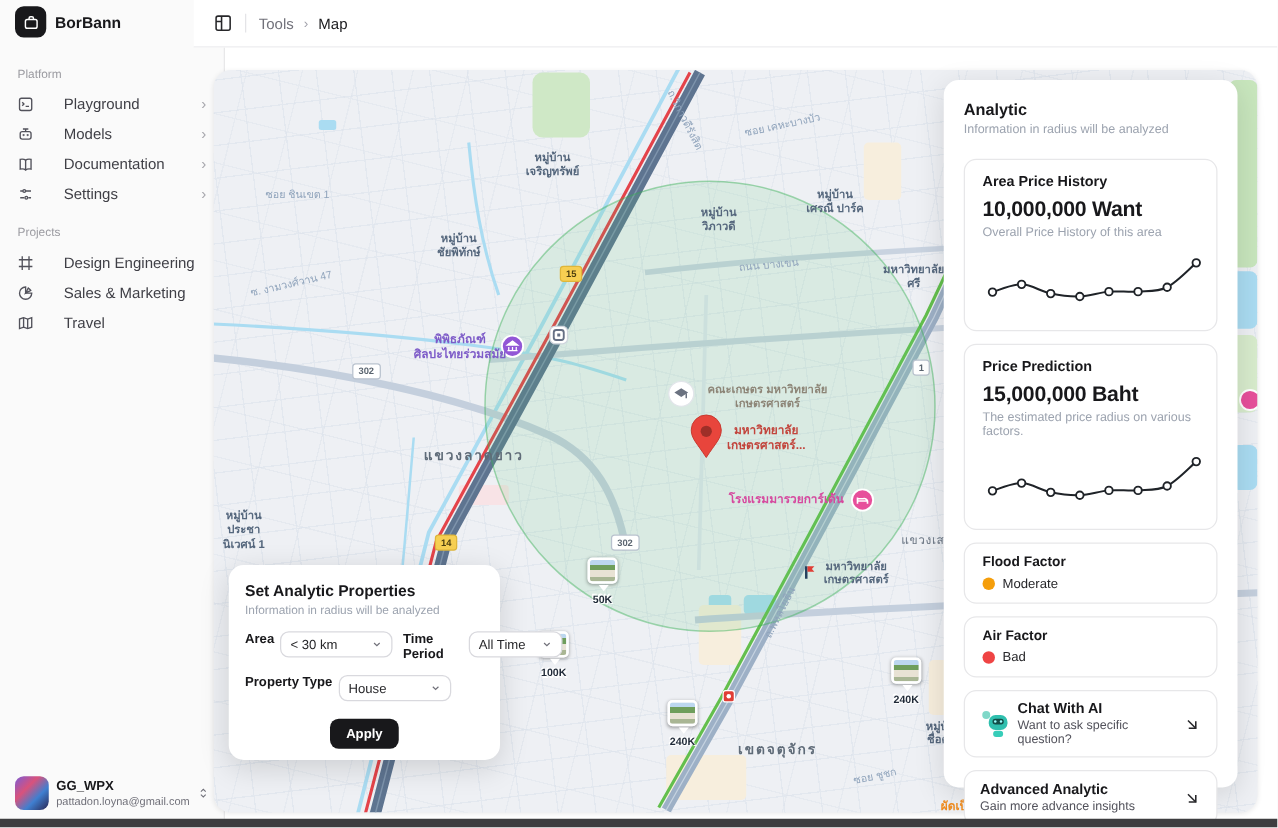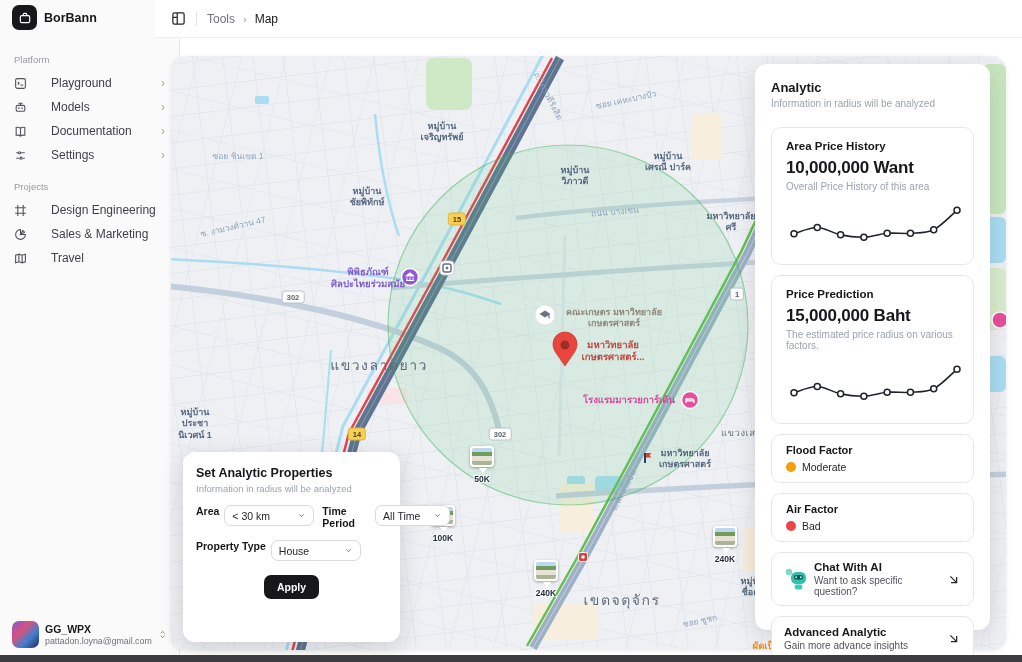--- a/index.html
+++ b/index.html
@@ -26,21 +26,21 @@
 .crumb-page{font-size:12px;color:#18181b;font-weight:500}
 
 .map{position:absolute;left:171px;top:56px;width:835px;height:594px;border-radius:14px;overflow:hidden;background:#eef0f4;box-shadow:0 1px 4px rgba(0,0,0,.08)}
 .grid{position:absolute;inset:-120px;pointer-events:none}
 .g1{background:repeating-linear-gradient(90deg,#dde3ec 0 1px,transparent 1px 30px),repeating-linear-gradient(0deg,#dde3ec 0 1px,transparent 1px 26px);transform:rotate(-7deg);opacity:.6}
 .g2{background:repeating-linear-gradient(90deg,#dce2eb 0 1px,transparent 1px 43px),repeating-linear-gradient(0deg,#dce2eb 0 1px,transparent 1px 38px);transform:rotate(14deg);opacity:.45}
 .roads{position:absolute;left:0;top:0}
 .mlb{position:absolute;white-space:pre-line;text-align:center;line-height:1.25;pointer-events:none}
 .street{font-size:8.5px;color:#8fa3bb}
 .village{font-size:9px;font-weight:600;color:#55677d}
-.district{font-size:14px;color:#5f6b78;letter-spacing:1.5px;font-weight:400}
+.district{font-size:11px;color:#5f6b78;letter-spacing:1.5px;font-weight:700}
 .district2{font-size:9.5px;color:#6b7684;letter-spacing:.5px}
 .poi-red{font-size:9.5px;font-weight:600;color:#c2443c}
 .poi-pink{font-size:9.5px;font-weight:600;color:#d6489e}
 .poi-purple{font-size:9.5px;font-weight:600;color:#7d5bc8}
 .poi-gray{font-size:9px;font-weight:600;color:#8d8577}
 .poi-orange{font-size:9.5px;font-weight:600;color:#f08c1e}
 .shield{position:absolute;transform:translate(-50%,-50%);font-size:7.5px;font-weight:700;padding:1px 4px;border-radius:3px;pointer-events:none}
 .shield.white{background:#fff;border:1px solid #b9c2ce;color:#5b6570}
 .shield.yellow{background:#f7cf52;border:1px solid #dfb63a;color:#4d3f10}
 .pmark{position:absolute;cursor:pointer}
@@ -55,21 +55,21 @@
 .acard-title{font-size:11.5px;font-weight:700}
 .acard-value{font-size:17px;font-weight:800;margin-top:6px;letter-spacing:-.2px}
 .acard-desc{font-size:10px;color:#9ca3af;margin-top:3px}
 .status-row{display:flex;align-items:center;gap:6px;margin-top:5px;font-size:10.5px;color:#27272a}
 .dot{width:10px;height:10px;border-radius:50%}
 .link-card{display:flex;align-items:center;gap:4px;cursor:pointer}
 .link-card .txt{flex:1}
 .link-title{font-size:11.5px;font-weight:700}
 .link-desc{font-size:10px;color:#52525b;margin-top:2px}
 
-.props{position:absolute;left:183px;top:452px;width:217px;height:190px;background:#fff;border-radius:12px;box-shadow:0 6px 24px rgba(0,0,0,.14);padding:14px 13px}
+.props{position:absolute;left:183px;top:452px;width:217px;height:156px;background:#fff;border-radius:12px;box-shadow:0 6px 24px rgba(0,0,0,.14);padding:14px 13px}
 .props-title{font-size:12.5px;font-weight:700}
 .props-sub{font-size:9.5px;color:#9ca3af;margin-top:3px}
 .frow{display:flex;gap:8px;margin-top:11px}
 .fcol{display:flex;flex-direction:row;gap:5px}
 .flabel{font-size:10.5px;font-weight:600}
 .select{width:90px;height:21px;border:1px solid #d9d9de;border-radius:7px;display:flex;align-items:center;padding:0 7px;font-size:10.5px;color:#27272a;cursor:pointer;background:#fff}
 .select .sv{flex:1}
 .apply{display:block;margin:14px auto 0;background:#18181b;color:#fff;font-size:10.5px;font-weight:600;border:none;border-radius:7px;padding:6px 13px;cursor:pointer;font-family:inherit}
 
 .bottombar{position:absolute;left:0;top:655px;width:1022px;height:7px;background:#3d3d3f}

